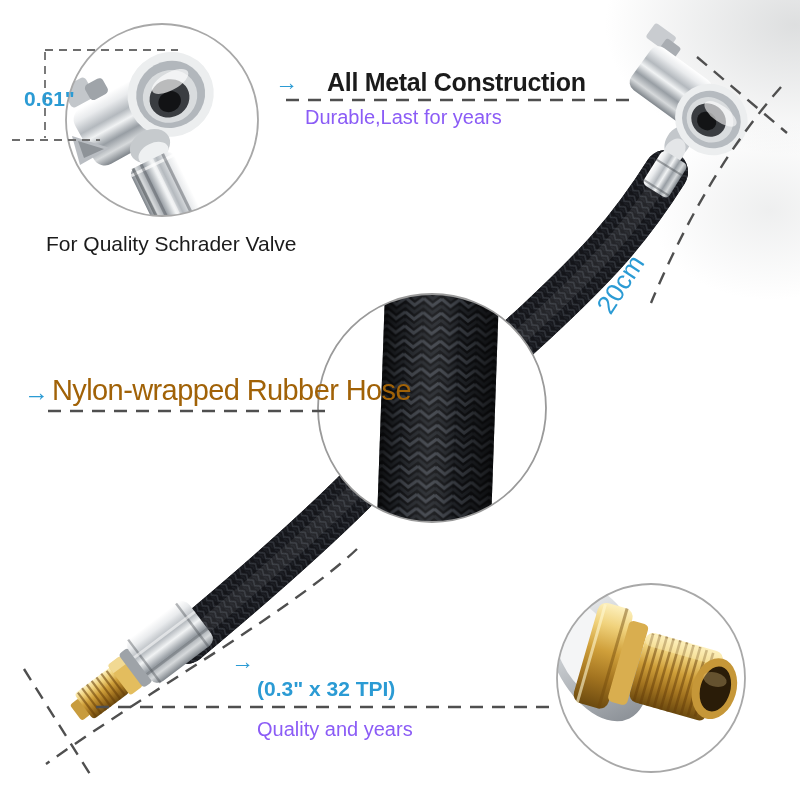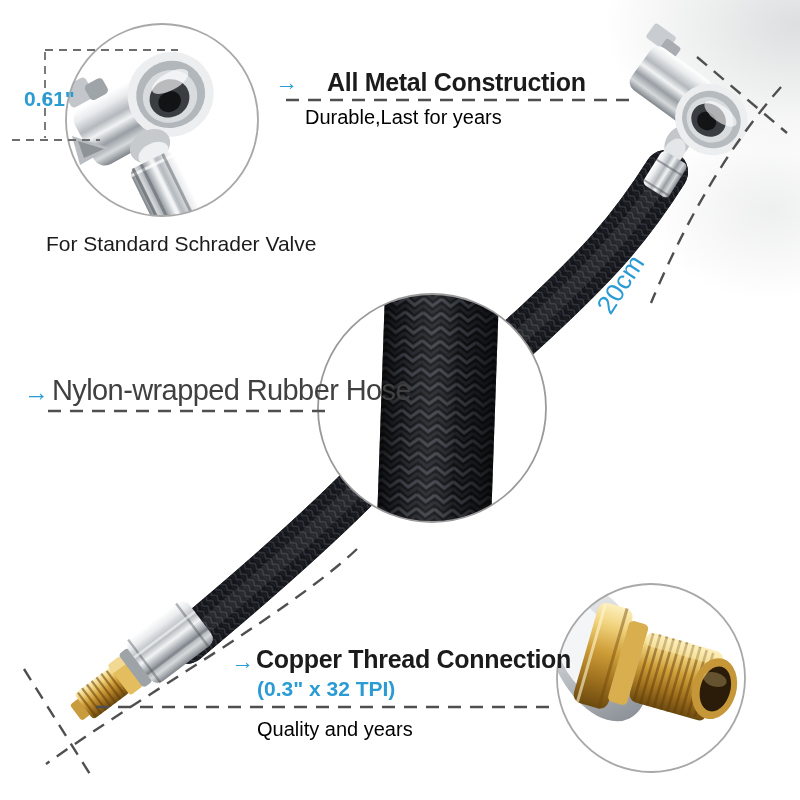--- a/index.html
+++ b/index.html
@@ -2,25 +2,25 @@
 <html><head>
 <meta charset="utf-8">
 <style>
   html,body{margin:0;padding:0;background:#ffffff;}
   #stage{position:relative;width:800px;height:800px;background:#ffffff;overflow:hidden;
          font-family:"Liberation Sans",sans-serif;}
   #scene{position:absolute;left:0;top:0;}
   .t{position:absolute;white-space:nowrap;color:#1d1d1d;}
   .arrow{font-weight:700;color:#2b9bd4;}
   .c-title{font-size:25px;font-weight:700;letter-spacing:-0.3px;color:#1b1b1b;}
-  .c-sub{font-size:20px;color:#000000;}
+  .c-sub{font-size:20px;color:#8b5cf6;}
   .caption{font-size:21px;color:#1b1b1b;}
   .measure-label{font-size:21px;font-weight:700;color:#2b9bd4;}
   .len-label{font-size:26px;color:#2b9bd4;transform:rotate(-57deg);transform-origin:center;}
-  .nylon-title{font-size:29px;font-weight:400;letter-spacing:-0.6px;color:#404040;}
+  .nylon-title{font-size:29px;font-weight:400;letter-spacing:-0.6px;color:#a16207;}
   .spec{font-size:21px;font-weight:700;color:#2b9bd4;}
 </style>
 </head>
 <body>
 
 <div id="stage">
 
 <svg id="scene" width="800" height="800" viewBox="0 0 800 800">
   <defs>
     <linearGradient id="chromeV" x1="0" y1="0" x2="0" y2="1">
@@ -247,25 +247,24 @@
     </g>
   </g>
 </svg>
 
 <div class="t measure-label" style="left:24px;top:87px;">0.61"</div>
 
 <div class="t arrow" style="left:275px;top:69px;font-size:23px;">→</div>
 <div class="t c-title" style="left:319px;top:68px;margin-left:8px;">All Metal Construction</div>
 <div class="t c-sub" style="left:305px;top:106px;">Durable,Last for years</div>
 
-<div class="t caption" style="left:46px;top:232px;">For Standard Schrader Valve</div>
+<div class="t caption" style="left:46px;top:232px;">For Quality Schrader Valve</div>
 
 <div class="t len-label" style="left:589px;top:269px;">20cm</div>
 
 <div class="t arrow" style="left:24px;top:378px;font-size:25px;">→</div>
 <div class="t nylon-title" style="left:52px;top:374px;">Nylon-wrapped Rubber Hose</div>
 
 <div class="t arrow" style="left:231px;top:648px;font-size:23px;">→</div>
-<div class="t c-title" style="left:256px;top:645px;">Copper Thread Connection</div>
 <div class="t spec" style="left:257px;top:677px;">(0.3" x 32 TPI)</div>
 <div class="t c-sub" style="left:257px;top:718px;">Quality and years</div>
 
 </div>
 
 </body></html>

